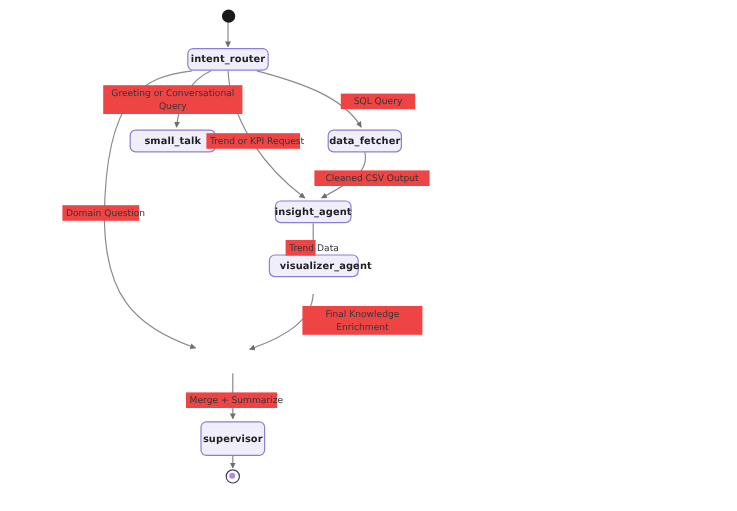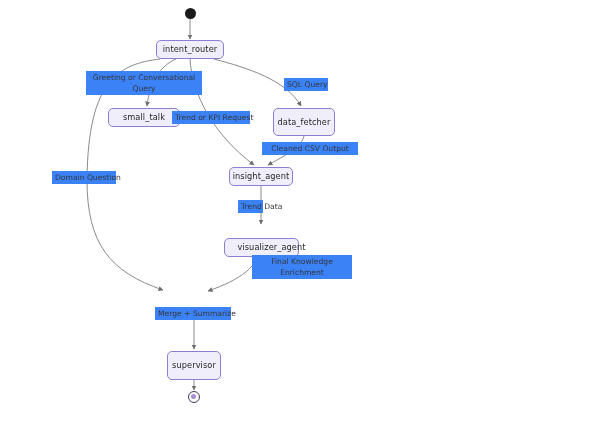--- a/index.html
+++ b/index.html
@@ -34,25 +34,26 @@
     border: 1px solid #8b7fd4;
     border-radius: 5px;
     color: #1f1f1f;
     font-size: 8.2px;
     line-height: 1;
     display: flex;
     align-items: center;
     justify-content: center;
     white-space: nowrap;
     letter-spacing: .1px;
+    font-weight: bold;
   }
   .edge-label {
     position: absolute;
     box-sizing: border-box;
-    background: #3b82f6;
+    background: #ef4444;
     color: #35363a;
     font-size: 7.6px;
     line-height: 11px;
     text-align: center;
     white-space: pre;
     padding: 1px 3px;
   }
   .terminal {
     position: absolute;
   }
@@ -85,52 +86,52 @@
   <div class="terminal" style="left:185px; top:8px; width:11px; height:11px; background:#1a1a1a; border-radius:50%;"></div>
 
   <div class="node" style="left:156px; top:40px; width:68px; height:19px;">
     <span>intent_router</span>
   </div>
 
   <div class="node" style="left:108px; top:108px; width:72px; height:19px;">
     <span>small_talk</span>
   </div>
 
-  <div class="node" style="left:273px; top:108px; width:62px; height:28px;">
+  <div class="node" style="left:273px; top:108px; width:62px; height:19px;">
     <span>data_fetcher</span>
   </div>
 
   <div class="node" style="left:229px; top:167px; width:64px; height:19px;">
     <span>insight_agent</span>
   </div>
 
-  <div class="node" style="left:224px; top:238px; width:75px; height:19px;padding-left:20px;">
+  <div class="node" style="left:224px; top:212px; width:75px; height:19px;padding-left:20px;">
     <span>visualizer_agent</span>
   </div>
 
 
   <div class="node" style="left:167px; top:351px; width:54px; height:29px;">
     <span>supervisor</span>
   </div>
 
   <div class="terminal" style="left:188px; top:391px; width:12px; height:12px; border-radius:50%; border:1.5px solid #3d3d5c; background:#ffffff; box-sizing:border-box;">
     <div style="position:absolute; left:2px; top:2px; width:5px; height:5px; border-radius:50%; background:#a98ede;"></div>
   </div>
 
   <div class="edge-label" style="left:86px; top:71px; width:116px;">Greeting or Conversational
 Query</div>
 
   <div class="edge-label" style="left:172px; top:111px; width:78px;text-align:center;">Trend or KPI Request</div>
 
-  <div class="edge-label" style="left:284px; top:78px; width:44px;">SQL Query</div>
+  <div class="edge-label" style="left:284px; top:78px; width:62px;">SQL Query</div>
 
   <div class="edge-label" style="left:52px; top:171px; width:64px;">Domain Question</div>
 
   <div class="edge-label" style="left:262px; top:142px; width:96px;">Cleaned CSV Output</div>
 
   <div class="edge-label" style="left:238px; top:200px; width:25px;">Trend Data</div>
 
   <div class="edge-label" style="left:212px; top:255px; width:100px;margin-left:40px;">Final Knowledge
 Enrichment</div>
 
-  <div class="edge-label" style="left:155px; top:307px; width:76px;">Merge + Summarize</div>
+  <div class="edge-label" style="left:155px; top:327px; width:76px;">Merge + Summarize</div>
 
 </div>
 
 </body></html>

